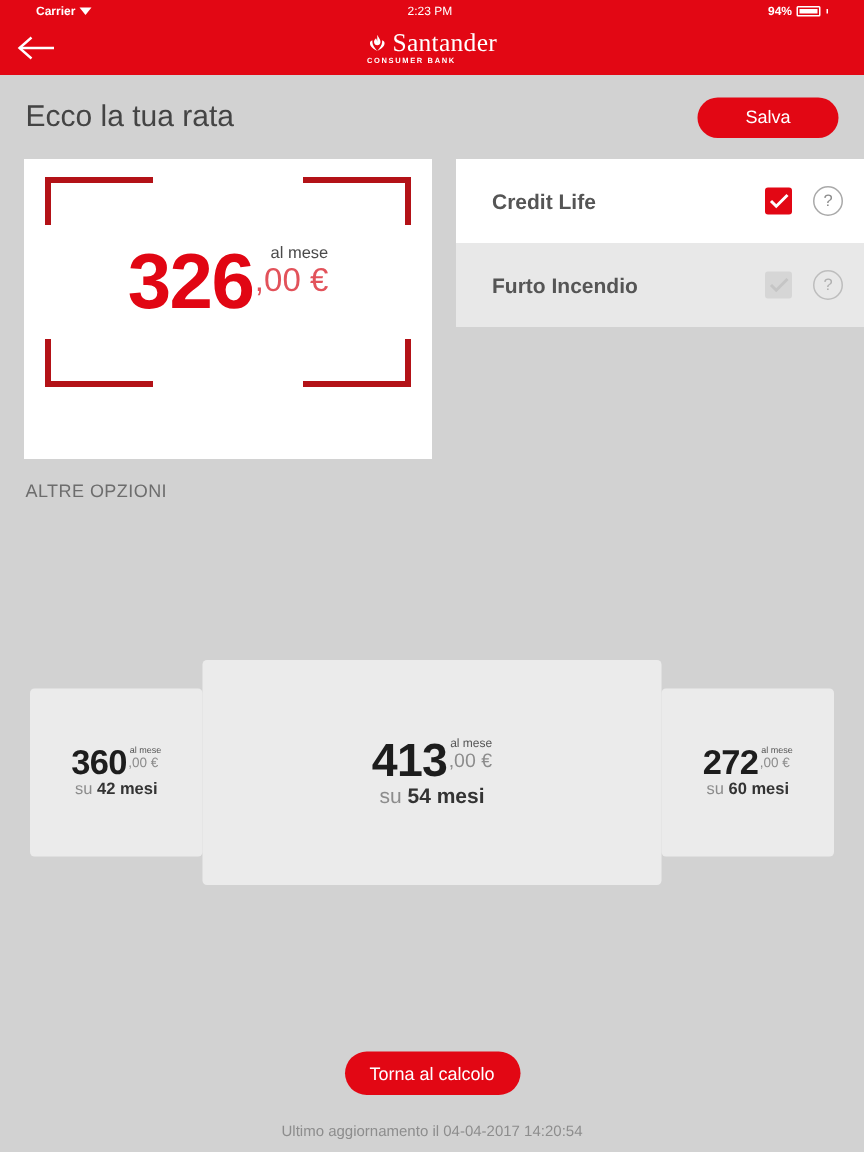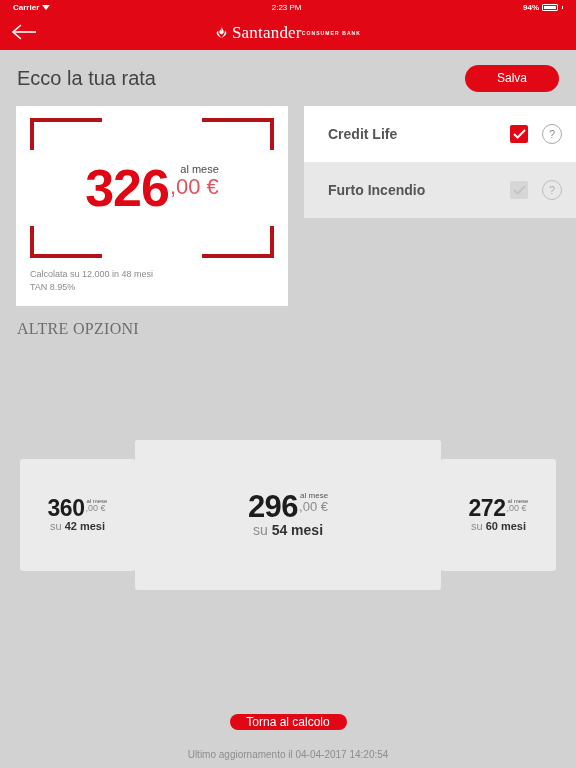--- a/index.html
+++ b/index.html
@@ -9,21 +9,21 @@
     font-family:"Liberation Sans", sans-serif;
     color:#333;
     overflow:hidden;
     position:relative;
   }
 
   
   .statusbar{
     height:14px; background:#e20714; color:#fff;
     display:flex; align-items:center; justify-content:space-between;
-    padding:0 13px; font-size:8px; font-weight:bold;
+    padding:0 24px; font-size:8px; font-weight:bold;
   }
   .sb-left,.sb-right{display:flex;align-items:center;gap:3px;}
   .sb-center{font-size:8px;font-weight:normal;}
   .wifi-icon{display:inline-block;width:8px;height:7px;position:relative;}
   .wifi-icon::before{
     content:""; position:absolute; left:0; top:1px;
     border-left:4px solid transparent; border-right:4px solid transparent;
     border-top:5px solid #fff;
   }
   .batt{display:inline-block;width:16px;height:7px;border:1px solid #fff;border-radius:1px;position:relative;}
@@ -33,21 +33,21 @@
   
   .navbar{
     height:36px; background:#e20714; position:relative;
     display:flex; align-items:center; justify-content:center;
   }
   .back-btn{
     position:absolute; left:8px; top:50%; transform:translateY(-50%);
     width:32px; height:30px; display:flex; align-items:center; justify-content:center;
     cursor:pointer;
   }
-  .brand{display:flex;flex-direction:row;align-items:center;line-height:1;}
+  .brand{display:flex;flex-direction:column;align-items:flex-start;line-height:1;}
   .brand-top{display:flex;align-items:center;gap:4px;}
   .brand-name{
     color:#fff; font-family:"Liberation Serif", serif; font-size:17px; letter-spacing:.2px;
   }
   .brand-sub{
     color:#fff; font-size:5px; letter-spacing:1.1px; margin-top:2px; font-weight:bold;
   }
   .flame{width:13px;height:13px;}
 
   
@@ -117,21 +117,21 @@
   .cbox.off{background:#d6d6d6;}
   .help-btn{
     width:20px;height:20px;border-radius:50%;border:1px solid #a9a9a9;color:#8d8d8d;
     font-size:11px;display:flex;align-items:center;justify-content:center;cursor:pointer;
     background:transparent;
   }
   .opt-row.grey .help-btn{border-color:#bdbdbd;color:#b0b0b0;}
 
   
   .section-label{
-    padding:14px 0 0 17px;font-size:16px;color:#6d6d6d;letter-spacing:.3px;font-family:Liberation Serif, serif;
+    padding:14px 0 0 17px;font-size:12px;color:#6d6d6d;letter-spacing:.3px;
   }
 
   
   .alts{
     position:absolute;left:0;right:0;top:430px;height:170px;
     display:flex;align-items:center;justify-content:center;
   }
   .alt-card{
     background:#ebebeb;border-radius:3px;
     display:flex;flex-direction:column;align-items:center;justify-content:center;
@@ -150,21 +150,21 @@
   .alt-center .alt-months{font-size:14px;}
   .alt-months b{color:#333;font-weight:bold;}
 
   
   .footer{
     position:absolute;left:0;right:0;bottom:0;
     display:flex;flex-direction:column;align-items:center;
   }
   .btn-torna{
     background:#e20714;color:#fff;border:none;border-radius:15px;
-    width:117px;height:16px;font-size:12px;cursor:pointer;
+    width:117px;height:29px;font-size:12px;cursor:pointer;
     font-family:"Liberation Sans", sans-serif;
   }
   .updated{font-size:10px;color:#8d8d8d;margin:19px 0 8px;}
 </style>
 </head>
 <body>
 
 <div class="statusbar">
   <div class="sb-left">
     <span>Carrier</span>
@@ -224,24 +224,20 @@
       </div>
 
     <div class="amount-wrap">
       <span class="amt-main">326</span>
       <span class="amt-side">
         <span class="amt-permonth">al mese</span>
         <span class="amt-cents">,00 €</span>
       </span>
     </div>
 
-    <div class="calc-note">
-      <div>Calcolata su 12.000 in 48 mesi</div>
-      <div>TAN 8.95%</div>
-    </div>
   </div>
 
   <div class="options-panel">
 
     <div class="opt-row white">
       <span class="opt-label">Credit Life</span>
       <span class="cbox on">
         <svg width="13" height="11" viewBox="0 0 13 11">
           <path d="M1 5 L4.5 8.5 L12 1" fill="none" stroke="#fff" stroke-width="2"></path>
         </svg>
@@ -272,21 +268,21 @@
       <span class="alt-col">
         <span class="alt-pm">al mese</span>
         <span class="alt-cents">,00 €</span>
       </span>
     </div>
     <div class="alt-months"><span>su </span><b>42 mesi</b></div>
   </div>
 
   <div class="alt-card alt-center">
     <div class="alt-amt">
-      <span class="alt-big">296</span>
+      <span class="alt-big">413</span>
       <span class="alt-col">
         <span class="alt-pm">al mese</span>
         <span class="alt-cents">,00 €</span>
       </span>
     </div>
     <div class="alt-months"><span>su </span><b>54 mesi</b></div>
   </div>
 
   <div class="alt-card alt-side">
     <div class="alt-amt">

